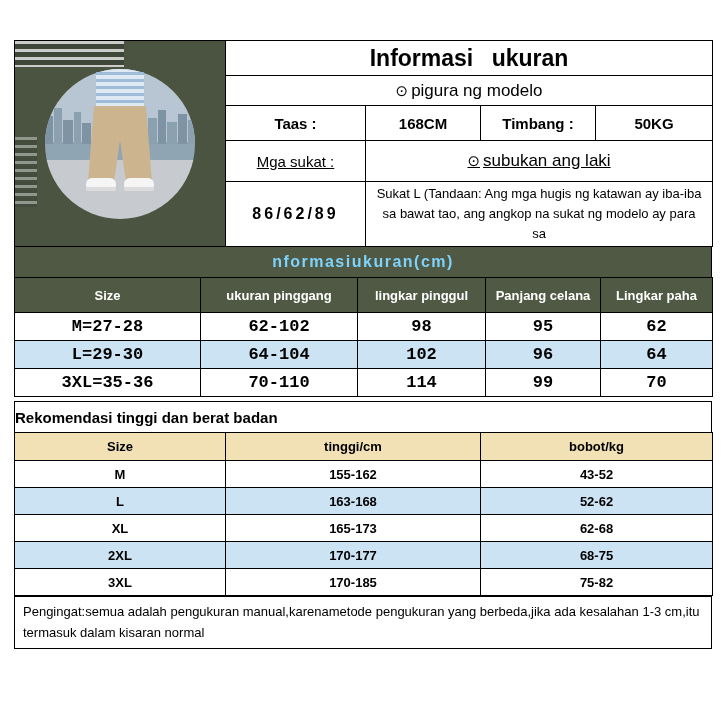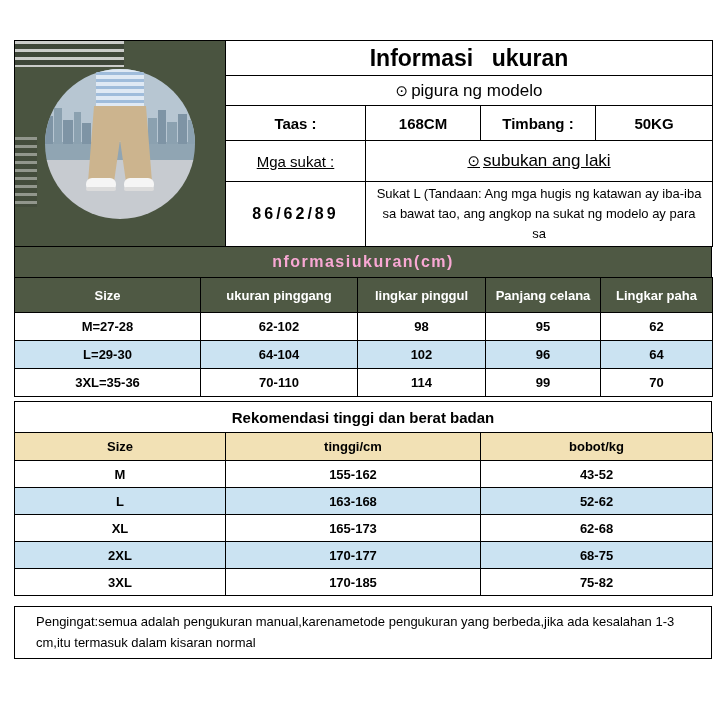--- a/index.html
+++ b/index.html
@@ -54,56 +54,56 @@
     opacity: .9;
   }
   .stripe-top  { top: 0; left: 0; width: 52%; height: 26px; }
   .stripe-left { top: 96px; left: 0; width: 22px; height: 70px; opacity: .5; }
 
   
   .section-bar {
     height: 30px; line-height: 30px;
     border-left: 1px solid #000; border-right: 1px solid #000;
     background: var(--olive, #4f5944);
-    color: #f9a8d4;
+    color: #7dd3fc;
     text-align: center;
     font-weight: bold;
     font-size: 16px;
     letter-spacing: 1.5px;
   }
 
   
   .size-table thead th {
     background: var(--olive, #4f5944);
     color: #fff;
     font-size: 13px;
     height: 35px;
   }
-  .size-table tbody td { font-size: 13px; font-weight: bold; height: 28px; background: #fff; }
+  .size-table tbody td { font-size: 17px; font-weight: bold; height: 28px; background: #fff; font-family: Liberation Mono, monospace; }
   .size-table tbody tr:nth-child(even) td { background: var(--row-blue, #cbe3f2); }
 
   
   .rekom-title {
     margin-top: 4px;
     border: 1px solid #000; border-bottom: 0;
     height: 31px; line-height: 31px;
-    text-align: center;
+    text-align: left;
     font-weight: bold;
     font-size: 15px;
     background: #fff;
   }
   .rekom-table thead th { background: var(--header-tan, #f2e1b5); font-size: 13px; height: 28px; }
   .rekom-table tbody td { font-size: 13px; font-weight: bold; height: 27px; background: #fff; }
   .rekom-table tbody tr:nth-child(even) td { background: var(--row-blue, #cbe3f2); }
 
   
   .footer-note {
-    margin-top: 10px;
+    margin-top: 0;
     border: 1px solid #000;
-    padding: 5px 21px;
+    padding: 5px 8px;
     font-size: 13px;
     line-height: 1.55;
     text-align: left;
   }
 </style>
 </head>
 <body>
 
 <div class="page">
   <div class="sheet">

